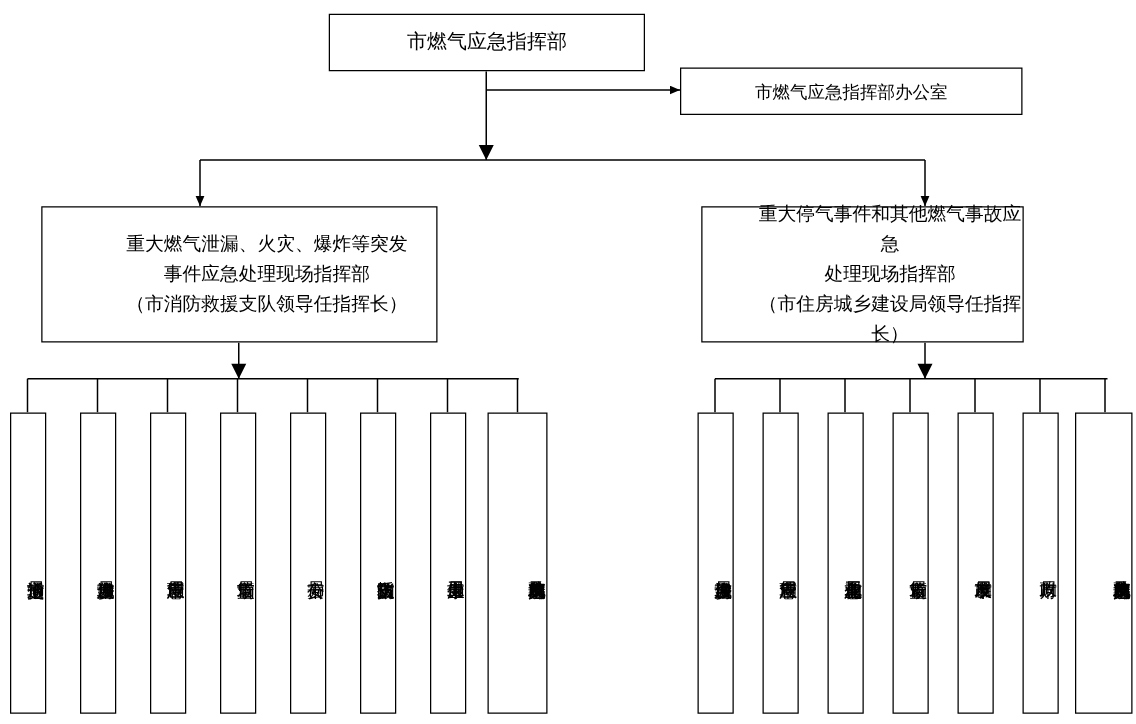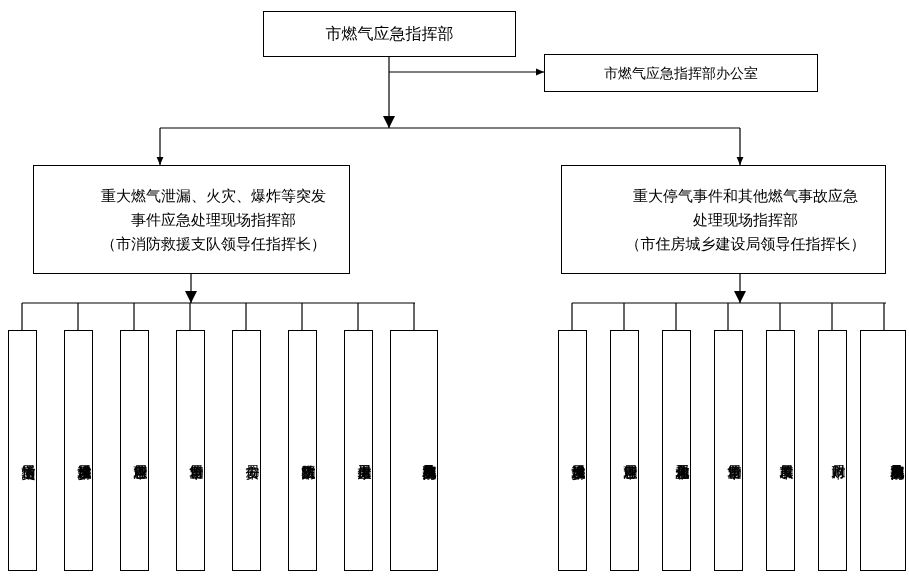--- a/index.html
+++ b/index.html
@@ -113,21 +113,21 @@
   </svg>
 
   <div class="node top" style="left:263px; top:11px; width:253px; height:46px;">市燃气应急指挥部</div>
 
   <div class="node office" style="left:544px; top:54px; width:274px; height:38px;">市燃气应急指挥部办公室</div>
 
   <div class="node mid" style="left:33px; top:165px; width:317px; height:109px;">重大燃气泄漏、火灾、爆炸等突发
 事件应急处理现场指挥部
 （市消防救援支队领导任指挥长）</div>
 
-  <div class="node mid" style="left:561px; top:165px; width:325px; height:109px;">重大停气事件和其他燃气事故应急
+  <div class="node mid" style="left:561px; top:165px; width:258px; height:109px;">重大停气事件和其他燃气事故应急
 处理现场指挥部
 （市住房城乡建设局领导任指挥长）</div>
 
   <div class="leaf" style="left:8px; top:330px; width:29px; height:241px;">市交通运输局</div>
   <div class="leaf" style="left:64px; top:330px; width:29px; height:241px;">市住房城乡建设局</div>
   <div class="leaf" style="left:120px; top:330px; width:29px; height:241px;">市应急管理局</div>
   <div class="leaf" style="left:176px; top:330px; width:29px; height:241px;">市市场监管局</div>
   <div class="leaf" style="left:232px; top:330px; width:29px; height:241px;">市公安局</div>
   <div class="leaf" style="left:288px; top:330px; width:29px; height:241px;">市消防救援支队</div>
   <div class="leaf" style="left:344px; top:330px; width:29px; height:241px;">市卫生健康局</div>

